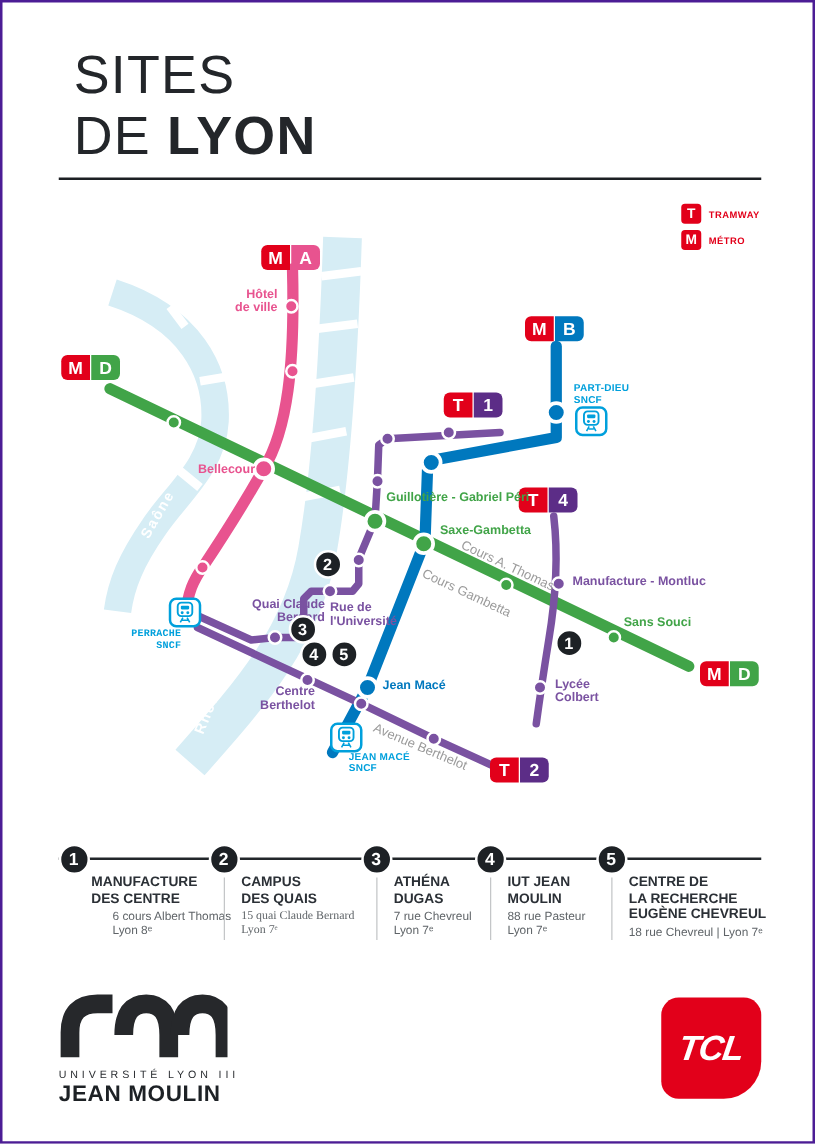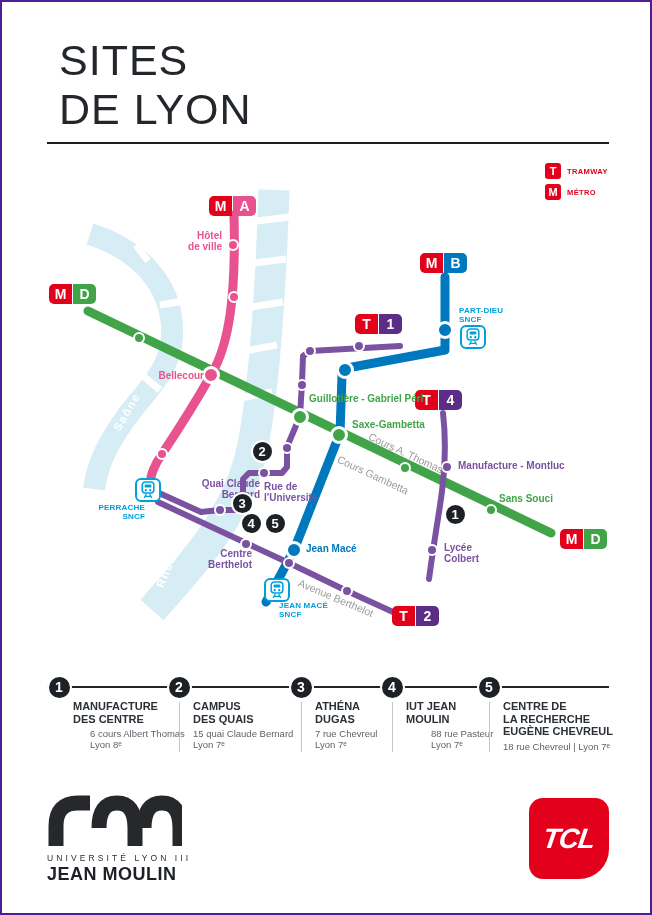--- a/index.html
+++ b/index.html
@@ -4,21 +4,21 @@
 <style>
   html,body{margin:0;padding:0;background:#e8e8e8;}
   #page{
     position:relative;width:652px;height:915px;background:#ffffff;
     border:2px solid #4c1d95;box-sizing:border-box;overflow:hidden;
     font-family:"Liberation Sans","DejaVu Sans",sans-serif;
   }
   
   #title{position:absolute;left:57px;top:34px;color:#23262a;font-size:43px;line-height:49px;letter-spacing:1px;}
   #title .light{font-weight:400;}
-  #title .heavy{font-weight:400;}
+  #title .heavy{font-weight:700;}
   #title-rule{position:absolute;left:45px;top:140px;width:562px;height:2px;background:#1c1f23;}
   
   #legend{position:absolute;left:543px;top:161px;}
   .lrow{display:flex;align-items:center;margin-bottom:5px;}
   .lbox{width:16px;height:16px;border-radius:3px;color:#fff;font-weight:bold;font-size:11px;
         display:flex;align-items:center;justify-content:center;margin-right:6px;}
   .ltext{font-weight:bold;font-size:7.5px;letter-spacing:.4px;}
   
   #map{position:absolute;left:0;top:0;width:652px;height:915px;}
   #map-svg{position:absolute;left:0;top:0;}
@@ -162,21 +162,21 @@
         <div class="maplabel" style="color: rgb(65, 164, 72); left: 307px; top: 392px;">Guillotière - Gabriel Péri</div>
         <div class="maplabel" style="color: rgb(65, 164, 72); left: 350px; top: 418px; text-align: right;">Saxe-Gambetta</div>
         <div class="maplabel" style="color: rgb(122, 82, 161); left: 456px; top: 459px;">Manufacture - Montluc</div>
         <div class="maplabel" style="color: rgb(65, 164, 72); left: 497px; top: 492px;">Sans Souci</div>
         <div class="maplabel" style="color: rgb(122, 82, 161); left: 442px; top: 541px;">Lycée
 Colbert</div>
         <div class="maplabel" style="color: rgb(122, 82, 161); left: 258px; top: 477px; text-align: right; transform: translateX(-100%);">Quai Claude
 Bernard</div>
         <div class="maplabel" style="color: rgb(122, 82, 161); left: 262px; top: 480px;">Rue de
 l'Université</div>
-        <div class="maplabel sncfl" style="color: rgb(0, 160, 220); left: 143px; top: 502px; text-align: right; transform: translateX(-100%);">PERRACHE
+        <div class="maplabel sncfl" style="color: rgb(0, 160, 220); left: 143px; top: 502px; text-align: right; transform: translateX(-100%); font-family: Liberation Mono, monospace;">PERRACHE
 SNCF</div>
         <div class="maplabel" style="color: rgb(122, 82, 161); left: 250px; top: 547px; text-align: right; transform: translateX(-100%);">Centre
 Berthelot</div>
         <div class="maplabel" style="color: rgb(0, 120, 190); left: 304px; top: 542px;">Jean Macé</div>
         <div class="maplabel sncfl" style="color: rgb(0, 160, 220); left: 277px; top: 600px;">JEAN MACÉ
 SNCF</div>
         <div class="maplabel street" style="color: rgb(155, 155, 155); left: 404px; top: 451px; transform: translate(-50%, -50%) rotate(25deg);">Cours A. Thomas</div>
         <div class="maplabel street" style="color: rgb(155, 155, 155); left: 371px; top: 473px; transform: translate(-50%, -50%) rotate(25deg);">Cours Gambetta</div>
         <div class="maplabel street" style="color: rgb(155, 155, 155); left: 334px; top: 596px; transform: translate(-50%, -50%) rotate(23deg);">Avenue Berthelot</div>
         <div class="maplabel riverl" style="color: rgb(255, 255, 255); left: 125px; top: 410px; transform: translate(-50%, -50%) rotate(-60deg);">Saône</div>
@@ -220,33 +220,33 @@
   <div id="sites">
       <div class="listnum" style="left: 44.5px; top: 672.5px;">1</div>
       <div class="sitename" style="left: 71px; top: 698px;">MANUFACTURE
 DES CENTRE</div>
       <div class="siteaddr" style="left: 88px; top: 726px;">6 cours Albert Thomas
 Lyon 8ᵉ</div>
       <div class="listnum" style="left: 164.5px; top: 672.5px;">2</div>
       <div class="ldiv" style="left: 177px; top: 700px;"></div>
       <div class="sitename" style="left: 191px; top: 698px;">CAMPUS
 DES QUAIS</div>
-      <div class="siteaddr" style="left: 191px; top: 726px;">15 quai Claude Bernard
+      <div class="siteaddr" style="left: 191px; top: 726px; font-family: Liberation Serif, serif;">15 quai Claude Bernard
 Lyon 7ᵉ</div>
       <div class="listnum" style="left: 286.5px; top: 672.5px;">3</div>
       <div class="ldiv" style="left: 299px; top: 700px;"></div>
       <div class="sitename" style="left: 313px; top: 698px;">ATHÉNA
 DUGAS</div>
       <div class="siteaddr" style="left: 313px; top: 726px;">7 rue Chevreul
 Lyon 7ᵉ</div>
       <div class="listnum" style="left: 377.5px; top: 672.5px;">4</div>
       <div class="ldiv" style="left: 390px; top: 700px;"></div>
       <div class="sitename" style="left: 404px; top: 698px;">IUT JEAN
 MOULIN</div>
-      <div class="siteaddr" style="left: 404px; top: 726px; margin-left: 25px;">88 rue Pasteur
+      <div class="siteaddr" style="left: 404px; top: 726px;">88 rue Pasteur
 Lyon 7ᵉ</div>
       <div class="listnum" style="left: 474.5px; top: 672.5px;">5</div>
       <div class="ldiv" style="left: 487px; top: 700px;"></div>
       <div class="sitename" style="left: 501px; top: 698px;">CENTRE DE
 LA RECHERCHE
 EUGÈNE CHEVREUL</div>
       <div class="siteaddr" style="left: 501px; top: 738.5px;">18 rue Chevreul | Lyon 7ᵉ</div>
     </div>
 
   <div id="uni">

